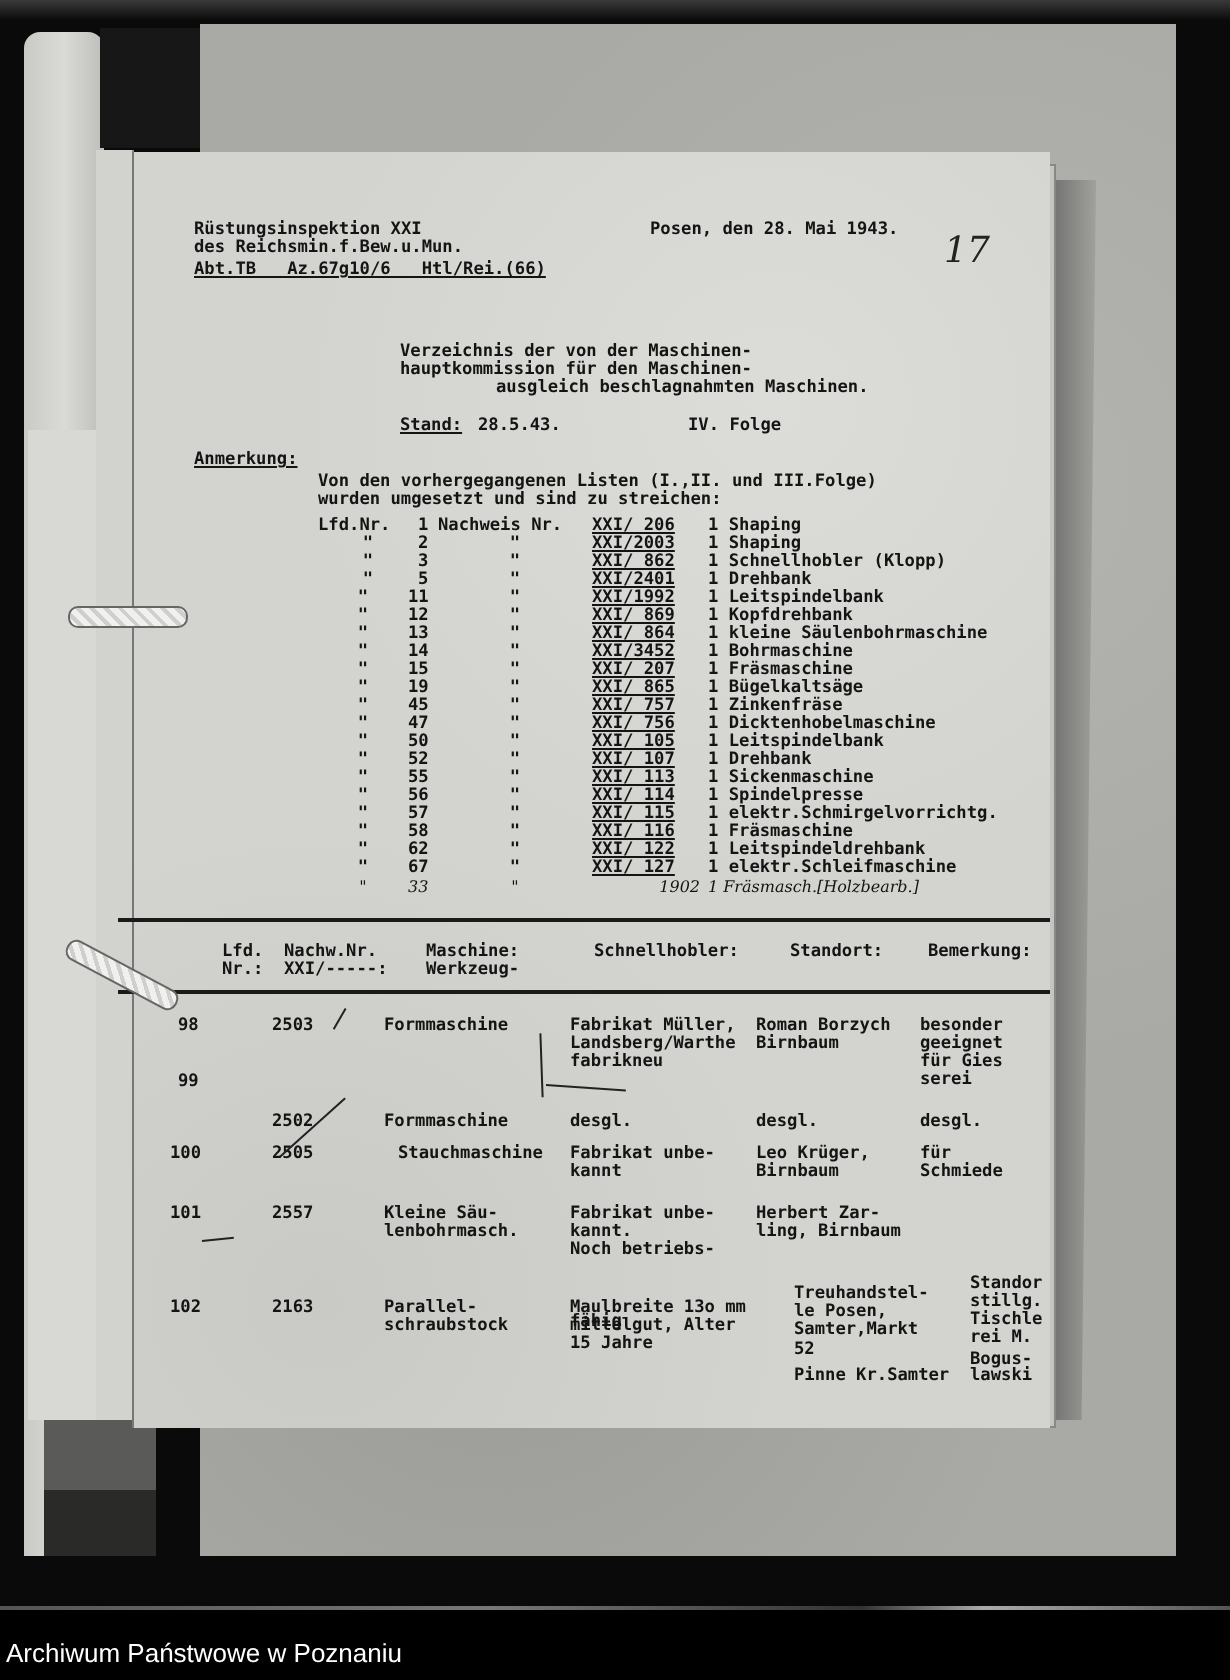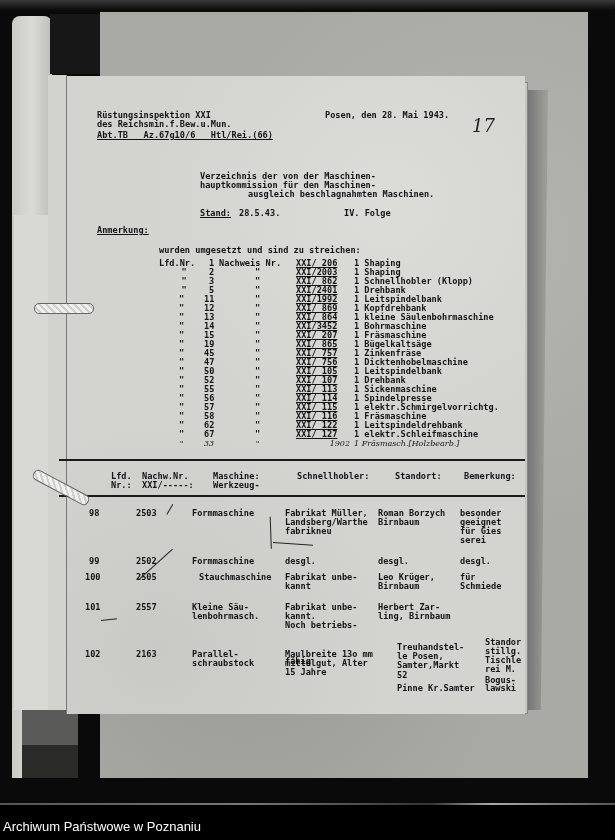--- a/index.html
+++ b/index.html
@@ -108,20 +108,21 @@
     <div class="abs hand page-num" style="left:405px; top:20px;margin-top:25px;">17</div>
 
     <div class="abs" style="left:133px; top:96px;">Verzeichnis der von der Maschinen-</div>
     <div class="abs" style="left:133px; top:105px;">hauptkommission für den Maschinen-</div>
     <div class="abs" style="left:133px; top:114px;margin-left:48px;">ausgleich beschlagnahmten Maschinen.</div>
     <div class="abs ul" style="left:133px; top:133px;">Stand:</div>
     <div class="abs" style="left:172px; top:133px;">28.5.43.</div>
     <div class="abs" style="left:277px; top:133px;">IV. Folge</div>
 
     <div class="abs ul" style="left:30px; top:150px;">Anmerkung:</div>
+    <div class="abs" style="left:92px; top:161px;">Von den vorhergegangenen Listen (I.,II. und III.Folge)</div>
     <div class="abs" style="left:92px; top:170px;">wurden umgesetzt und sind zu streichen:</div>
 
     <div>
       <div class="list-row" style="top:183px;"><span style="display:inline-block;width:50px">Lfd.Nr.</span><span style="display:inline-block;width:10px">1</span><span style="display:inline-block;width:77px">Nachweis Nr.</span><span class="ul" style="display:inline-block;width:58px">XXI/ 206</span><span>1 Shaping</span></div>
       <div class="list-row" style="top:192px;"><span style="display:inline-block;width:50px;text-align:center">"</span><span style="display:inline-block;width:10px">2</span><span style="display:inline-block;width:77px;text-align:center">"</span><span class="ul" style="display:inline-block;width:58px">XXI/2003</span><span>1 Shaping</span></div>
       <div class="list-row" style="top:201px;"><span style="display:inline-block;width:50px;text-align:center">"</span><span style="display:inline-block;width:10px">3</span><span style="display:inline-block;width:77px;text-align:center">"</span><span class="ul" style="display:inline-block;width:58px">XXI/ 862</span><span>1 Schnellhobler (Klopp)</span></div>
       <div class="list-row" style="top:210px;"><span style="display:inline-block;width:50px;text-align:center">"</span><span style="display:inline-block;width:10px">5</span><span style="display:inline-block;width:77px;text-align:center">"</span><span class="ul" style="display:inline-block;width:58px">XXI/2401</span><span>1 Drehbank</span></div>
       <div class="list-row" style="top:219px;"><span style="display:inline-block;width:45px;text-align:center">"</span><span style="display:inline-block;width:15px">11</span><span style="display:inline-block;width:77px;text-align:center">"</span><span class="ul" style="display:inline-block;width:58px">XXI/1992</span><span>1 Leitspindelbank</span></div>
       <div class="list-row" style="top:228px;"><span style="display:inline-block;width:45px;text-align:center">"</span><span style="display:inline-block;width:15px">12</span><span style="display:inline-block;width:77px;text-align:center">"</span><span class="ul" style="display:inline-block;width:58px">XXI/ 869</span><span>1 Kopfdrehbank</span></div>
       <div class="list-row" style="top:237px;"><span style="display:inline-block;width:45px;text-align:center">"</span><span style="display:inline-block;width:15px">13</span><span style="display:inline-block;width:77px;text-align:center">"</span><span class="ul" style="display:inline-block;width:58px">XXI/ 864</span><span>1 kleine Säulenbohrmaschine</span></div>
@@ -164,21 +165,21 @@
       <div class="cell" style="left:218px; top:451px;">fabrikneu</div>
       <div class="cell" style="left:311px; top:433px;">Roman Borzych</div>
       <div class="cell" style="left:311px; top:442px;">Birnbaum</div>
       <div class="cell" style="left:393px; top:433px;">besonder</div>
       <div class="cell" style="left:393px; top:442px;">geeignet</div>
       <div class="cell" style="left:393px; top:451px;">für Gies</div>
       <div class="cell" style="left:393px; top:460px;">serei</div>
     </div>
 
     <div>
-      <div class="cell" style="left:22px; top:481px;text-align:center;">99</div>
+      <div class="cell" style="left:22px; top:461px;text-align:center;">99</div>
       <div class="cell" style="left:69px; top:481px;">2502</div>
       <div class="cell" style="left:125px; top:481px;">Formmaschine</div>
       <div class="cell" style="left:218px; top:481px;">desgl.</div>
       <div class="cell" style="left:311px; top:481px;">desgl.</div>
       <div class="cell" style="left:393px; top:481px;">desgl.</div>
     </div>
 
     <div>
       <div class="cell" style="left:18px; top:497px;">100</div>
       <div class="cell" style="left:69px; top:497px;">2505</div>

